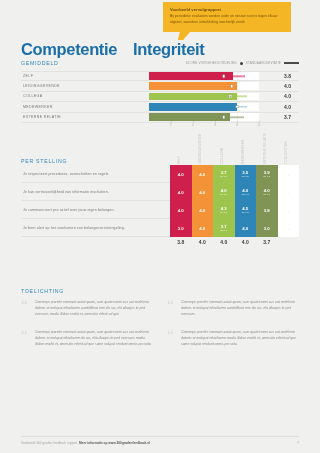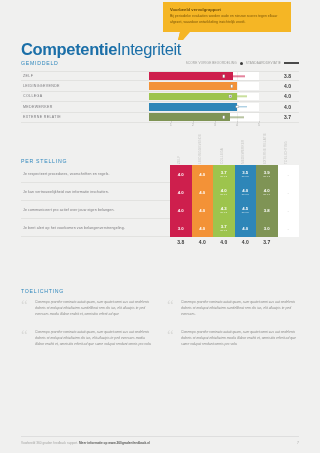--- a/index.html
+++ b/index.html
@@ -37,21 +37,21 @@
     border-bottom: 0;
     transform: skewX(-14deg);
   }
 
   
   .main-title {
     position: absolute; left: 21px; top: 40px;
     font-size: 16.5px; color: #1b6fa8;
     font-weight: bold; letter-spacing: -.35px;
   }
-  .main-title .light { font-weight: normal; }
+  .main-title .light { font-weight: bold; margin-left: 16px; }
 
   
   .sec-label {
     font-size: 5.2px; color: #2f87bd; letter-spacing: .75px;
     font-weight: normal;
   }
 
   
   .gem { position: absolute; left: 21px; top: 60px; width: 278px; }
   .gem-head { position: relative; height: 10px; }

